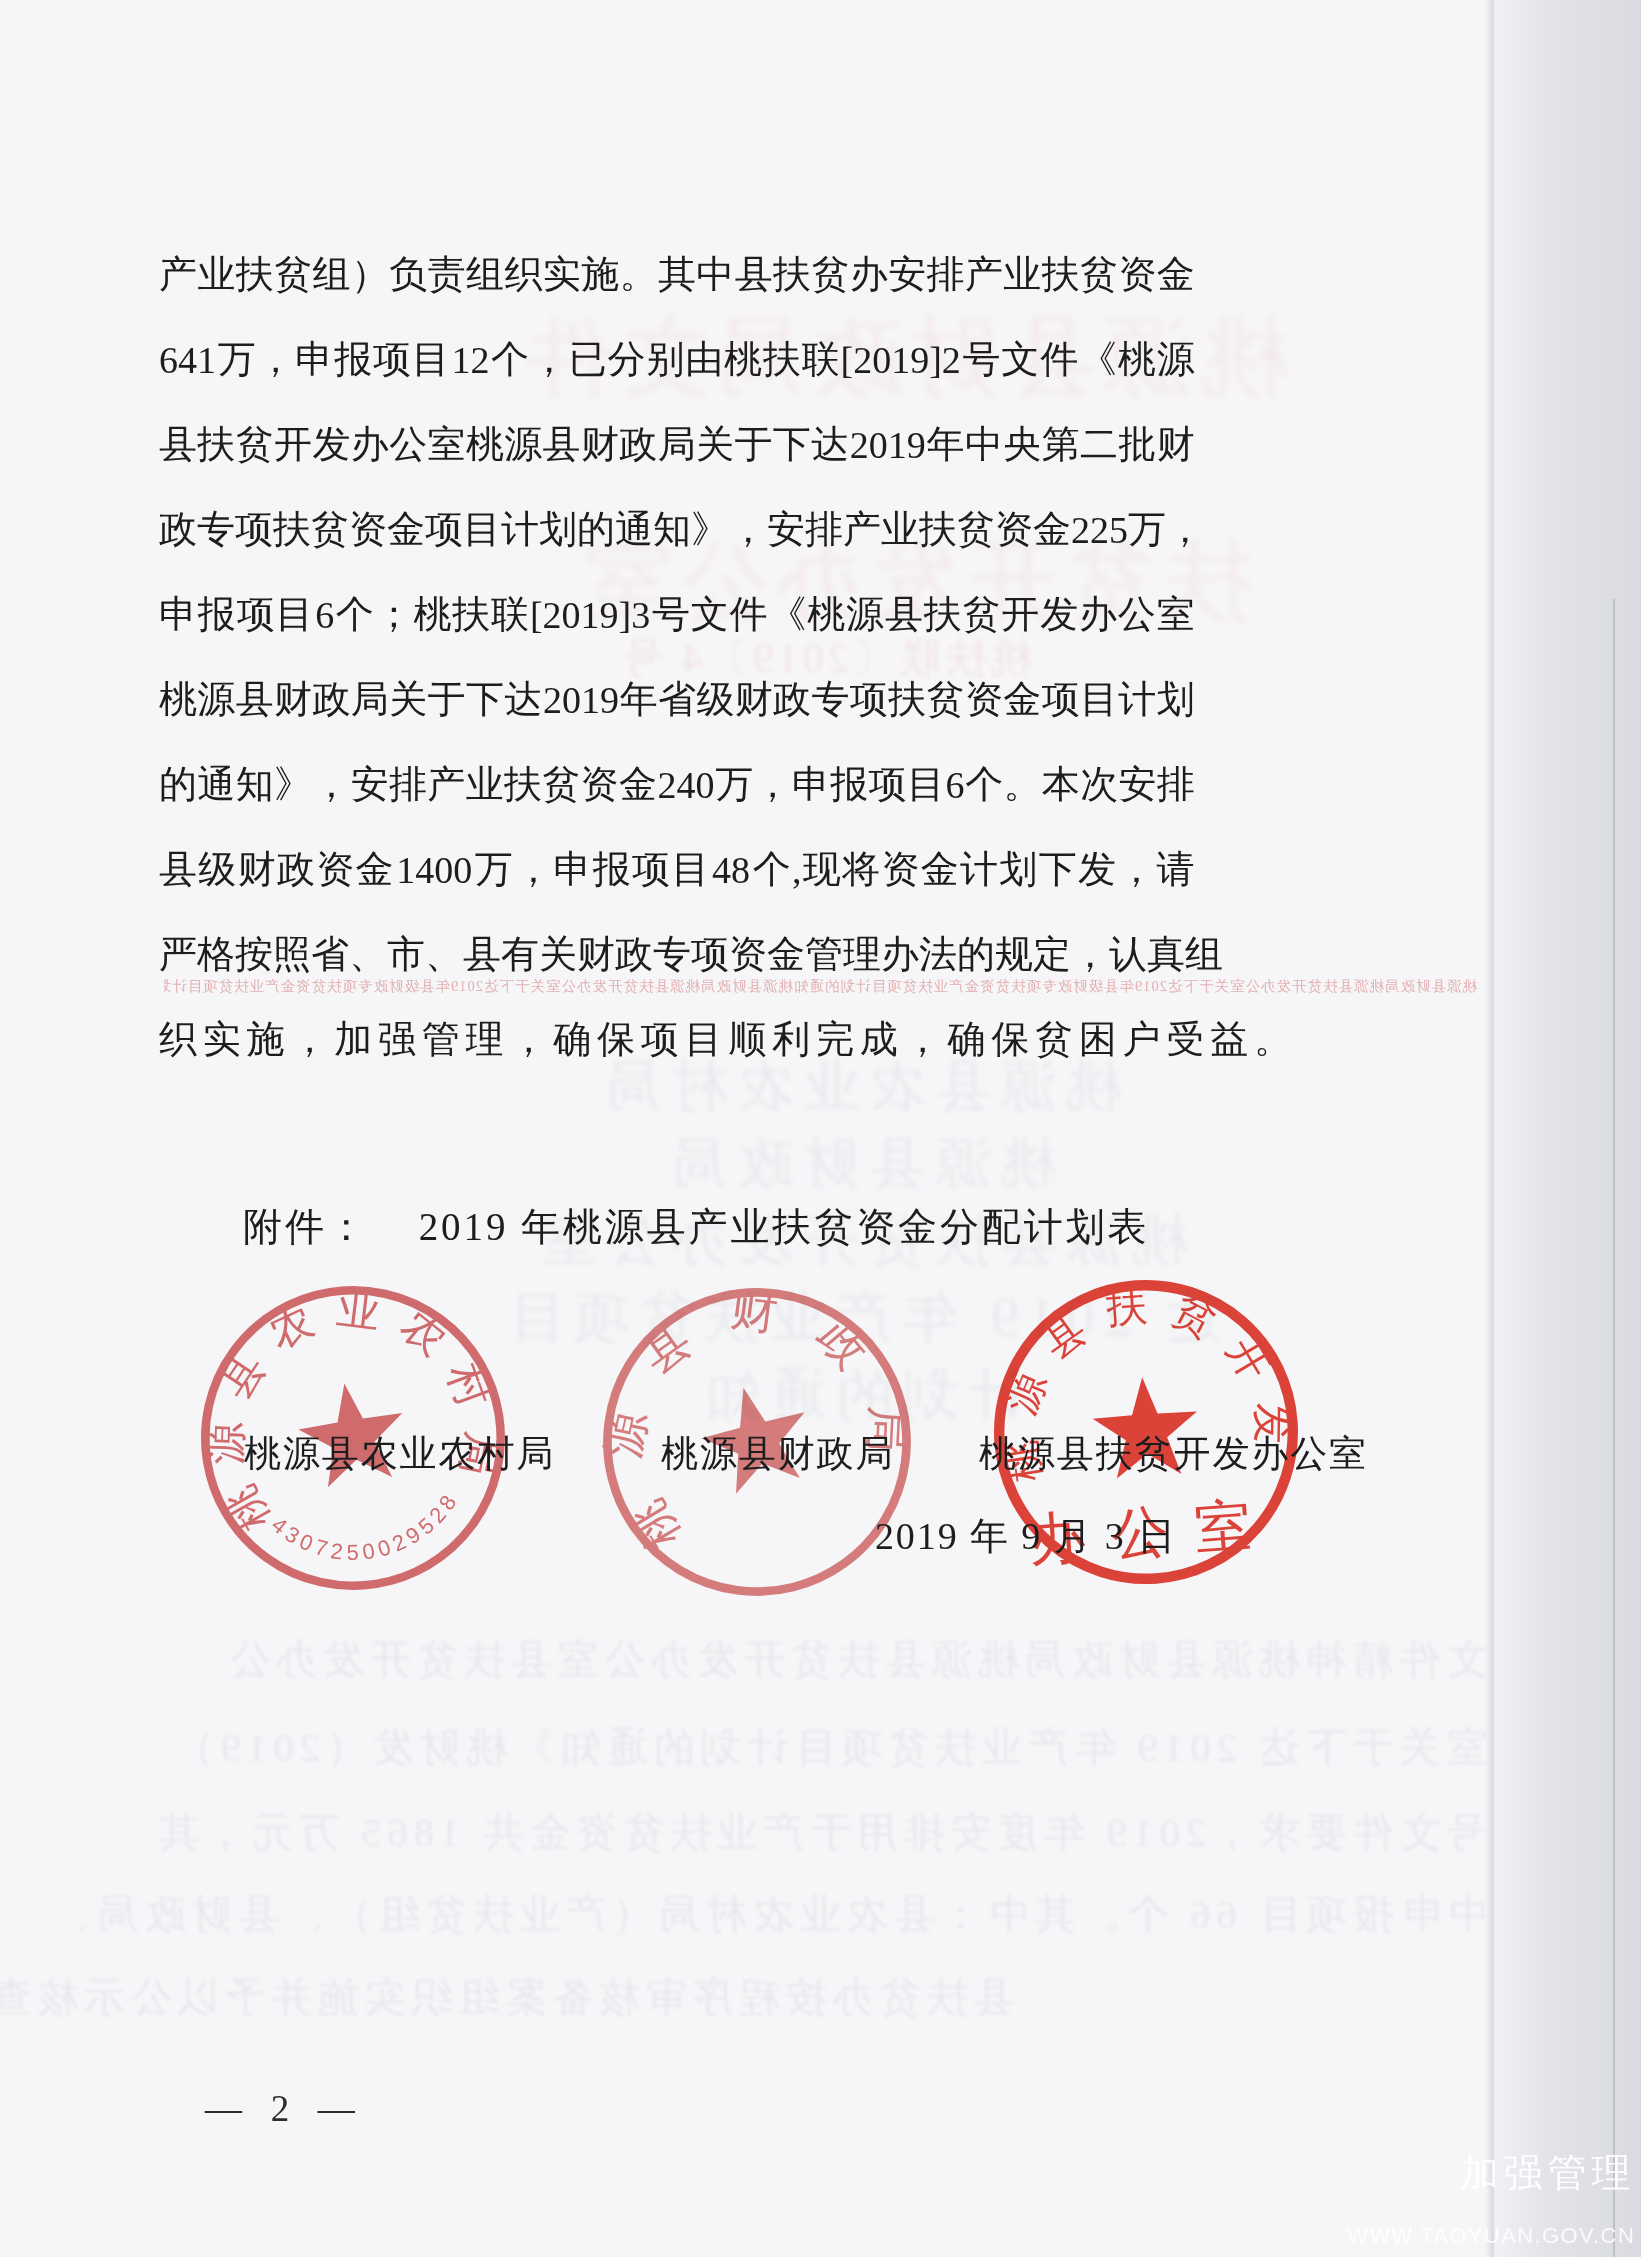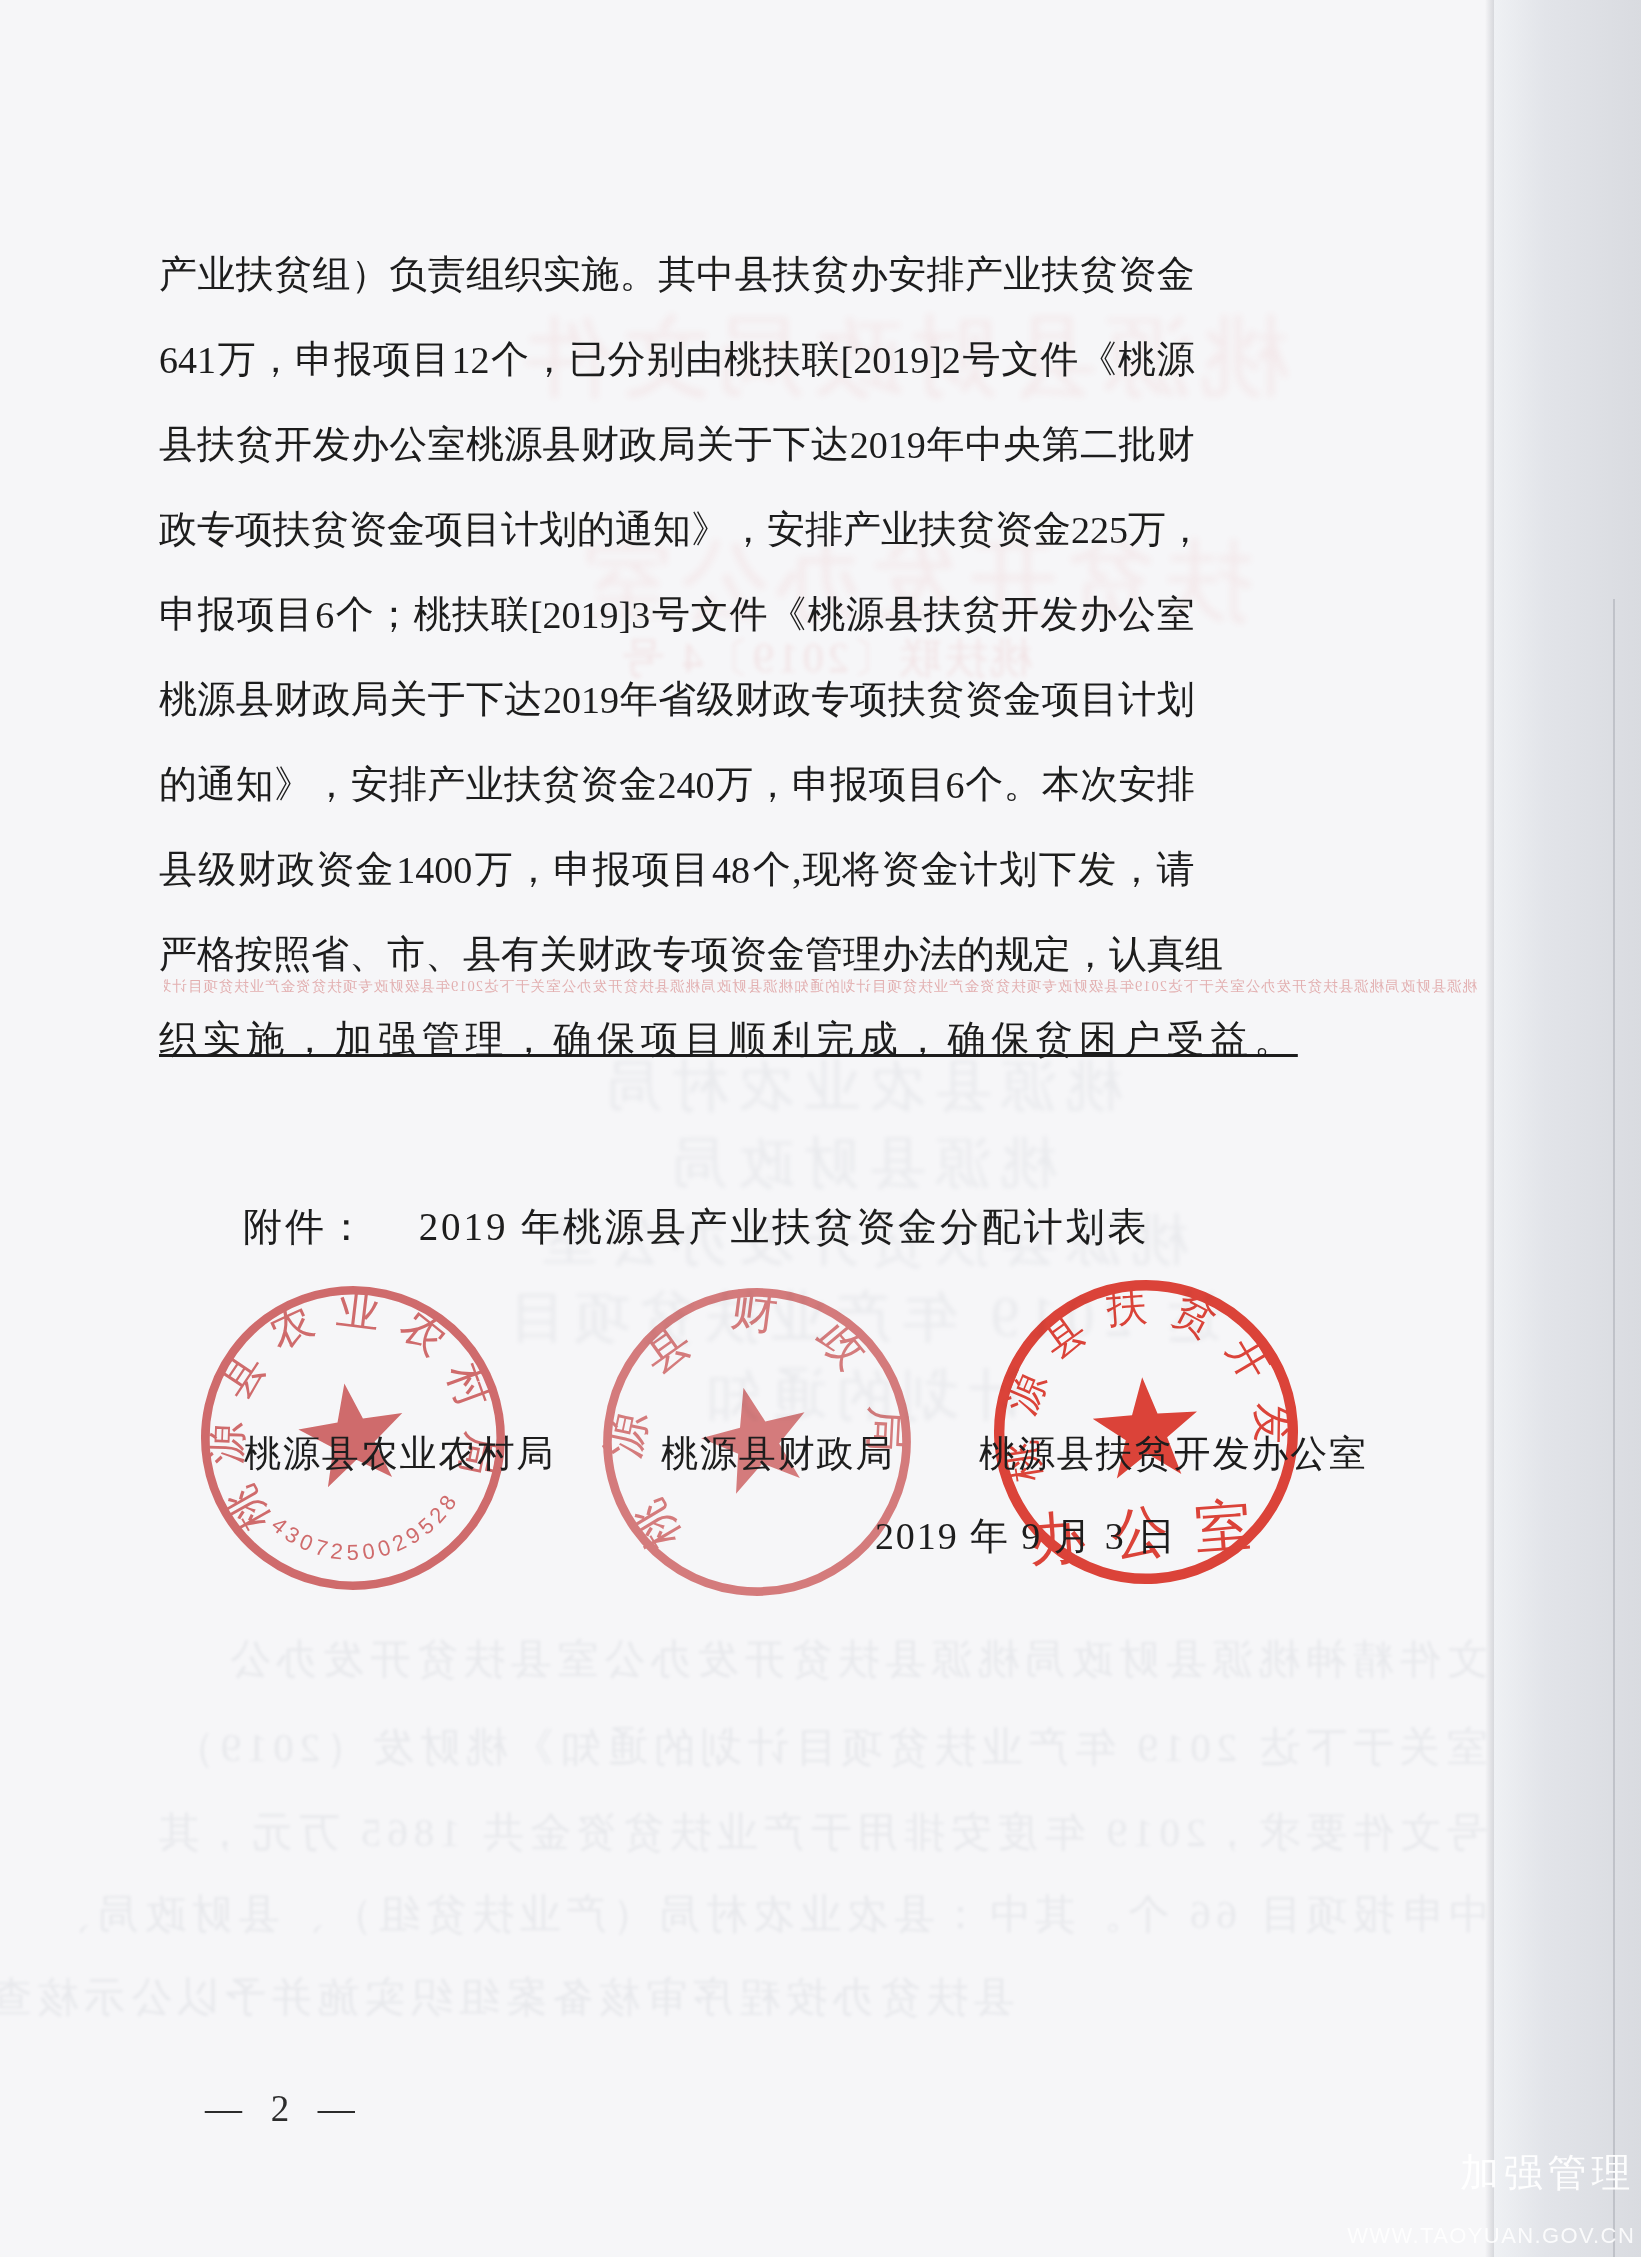--- a/index.html
+++ b/index.html
@@ -9,21 +9,21 @@
   .edge-strip{position:absolute;left:1494px;top:0;width:148px;height:2257px;z-index:6;
     background:linear-gradient(90deg,#eff1f4 0%,#e2e4e9 35%,#d9dbe0 100%);}
   .edge-fold{position:absolute;left:1485px;top:0;width:8.7px;height:2257px;z-index:6;
     background:linear-gradient(90deg,rgba(0,0,0,0) 0%,rgba(120,125,135,.25) 100%);}
   .edge-line{position:absolute;left:1613px;top:599px;width:1.9px;height:1659px;background:#b4b7bd;opacity:.7;z-index:7;}
 
   
   .doc-body{position:absolute;left:159px;top:232px;width:1036px;z-index:4;color:#1d1d1d;}
   .bline{height:85px;font-size:38px;}
   .jchars{display:flex;justify-content:space-between;align-items:center;height:85px;}
-  .bline-last{line-height:85px;letter-spacing:5.8px;white-space:nowrap;text-decoration:underline;}
+  .bline-last{line-height:85px;letter-spacing:5.8px;white-space:nowrap;}
 
   .attachment{position:absolute;left:243px;top:1198px;z-index:4;color:#1d1d1d;
     font-size:39px;line-height:58px;letter-spacing:2.9px;white-space:nowrap;}
   .attachment .att-title{margin-left:50px;}
 
   .sig{position:absolute;top:1433px;z-index:4;color:#1d1d1d;font-size:37px;line-height:42px;
     letter-spacing:1.9px;white-space:nowrap;}
   .sig1{left:244px;} .sig2{left:661px;} .sig3{left:979px;text-align:right;}
   .date-line{position:absolute;left:862px;top:1512px;width:328px;text-align:center;z-index:4;
     color:#1d1d1d;font-size:38px;line-height:48px;letter-spacing:1.9px;white-space:nowrap;}

